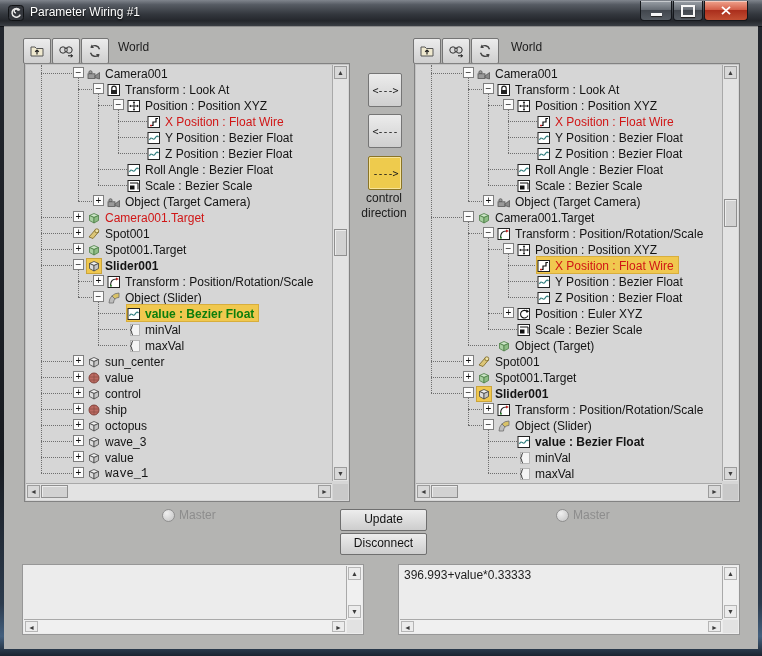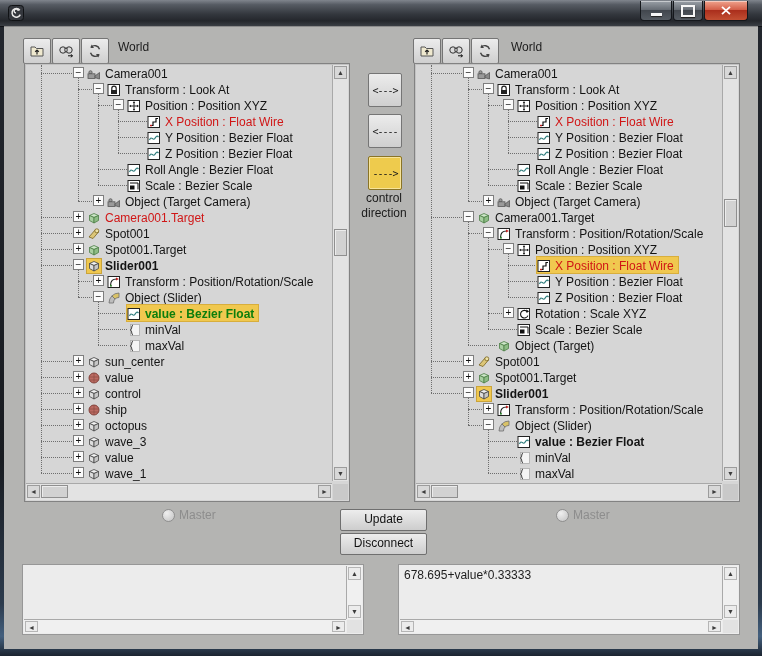--- a/index.html
+++ b/index.html
@@ -88,20 +88,21 @@
 <div class="window">
 
   <div class="titlebar">
     <span class="app-icon">
       <svg width="16" height="16" viewBox="0 0 16 16">
           <rect x="0.5" y="0.5" width="15" height="15" rx="3" fill="#34373d" stroke="#101215"></rect>
           <path d="M11.8 5.2 A4.3 4.3 0 1 0 12.3 9.6" fill="none" stroke="#e9e9e9" stroke-width="1.5"></path>
           <path d="M8 8 a2 2 0 1 1 2.2 -2" fill="none" stroke="#e9e9e9" stroke-width="1.3"></path>
         </svg>
     </span>
+    <span class="wtitle">Parameter Wiring #1</span>
     <div class="capbtns">
       <div class="cap min">
           <span class="min-glyph"></span>
         </div>
       <div class="cap max">
           <span class="max-glyph"></span>
         </div>
       <div class="cap close">
         <svg width="10" height="9" viewBox="0 0 10 9">
             <path d="M1 0.8 L9 8.2 M9 0.8 L1 8.2" stroke="#ffffff" stroke-width="1.8"></path>
@@ -446,21 +447,21 @@
               <svg width="14" height="14" viewBox="0 0 14 14">
                 <path d="M2.5 4.5 L7 2.5 L11.5 4.5 L7 6.5 Z" fill="#f2f2f2" stroke="#444" stroke-width="0.8"></path>
                 <path d="M2.5 4.5 L7 6.5 V12 L2.5 9.5 Z" fill="#dddddd" stroke="#444" stroke-width="0.8"></path>
                 <path d="M11.5 4.5 L7 6.5 V12 L11.5 9.5 Z" fill="#c6c6c6" stroke="#444" stroke-width="0.8"></path>
               </svg>
             </span>
             <span class="tlabel">value</span>
           </div>
           <div class="dot-h" style="left: 15px; width: 33px; top: 408px;"></div>
           <div class="expand" style="left: 47px; top: 402px;">+</div>
-          <div class="trow" style="left: 61px; top: 400px;">
+          <div class="trow" style="left: 61px; top: 400px; font-family: Liberation Mono, monospace;">
             <span class="ticon">
               <svg width="14" height="14" viewBox="0 0 14 14">
                 <path d="M2.5 4.5 L7 2.5 L11.5 4.5 L7 6.5 Z" fill="#f2f2f2" stroke="#444" stroke-width="0.8"></path>
                 <path d="M2.5 4.5 L7 6.5 V12 L2.5 9.5 Z" fill="#dddddd" stroke="#444" stroke-width="0.8"></path>
                 <path d="M11.5 4.5 L7 6.5 V12 L11.5 9.5 Z" fill="#c6c6c6" stroke="#444" stroke-width="0.8"></path>
               </svg>
             </span>
             <span class="tlabel">wave_1</span>
           </div>
         </div>
@@ -657,21 +658,21 @@
           <div class="dot-h" style="left: 72px; width: 16px; top: 248px;"></div>
           <div class="expand" style="left: 87px; top: 242px;">+</div>
           <div class="trow" style="left: 101px; top: 240px;">
             <span class="ticon">
               <svg width="14" height="14" viewBox="0 0 14 14">
                 <rect x="1" y="1.5" width="11.5" height="11" fill="#fff" stroke="#222"></rect>
                 <path d="M10.3 4.8 A3.8 3.8 0 1 0 10.9 8.6" fill="none" stroke="#111" stroke-width="1.1"></path>
                 <path d="M9.2 2.6 L12.2 4.2 L9.6 6 Z" fill="#111"></path>
               </svg>
             </span>
-            <span class="tlabel">Rotation : Scale XYZ</span>
+            <span class="tlabel">Position : Euler XYZ</span>
           </div>
           <div class="dot-h" style="left: 72px; width: 29px; top: 264px;"></div>
           <div class="trow" style="left: 101px; top: 256px;">
             <span class="ticon">
               <svg width="14" height="14" viewBox="0 0 14 14">
                 <rect x="1" y="1.5" width="11.5" height="11" fill="#fff" stroke="#222"></rect>
                 <path d="M3 4 H11 V10.5" fill="none" stroke="#111"></path>
                 <rect x="3" y="6.5" width="4.5" height="4" fill="#111"></rect>
               </svg>
             </span>
@@ -813,21 +814,21 @@
         <div class="sb-btn up"></div>
         <div class="sb-btn down"></div>
       </div>
       <div class="hsb">
         <div class="sb-btn lft" style="height:11px"></div>
         <div class="sb-btn rgt" style="height:11px"></div>
       </div>
       <div class="sb-corner"></div>
     </div>
     <div class="exprbox" style="left:394px">
-      <div class="etext">678.695+value*0.33333</div>
+      <div class="etext">396.993+value*0.33333</div>
       <div class="vsb" style="width:15px">
         <div class="sb-btn up"></div>
         <div class="sb-btn down"></div>
       </div>
       <div class="hsb">
         <div class="sb-btn lft" style="height:11px"></div>
         <div class="sb-btn rgt" style="height:11px"></div>
       </div>
       <div class="sb-corner"></div>
     </div>

